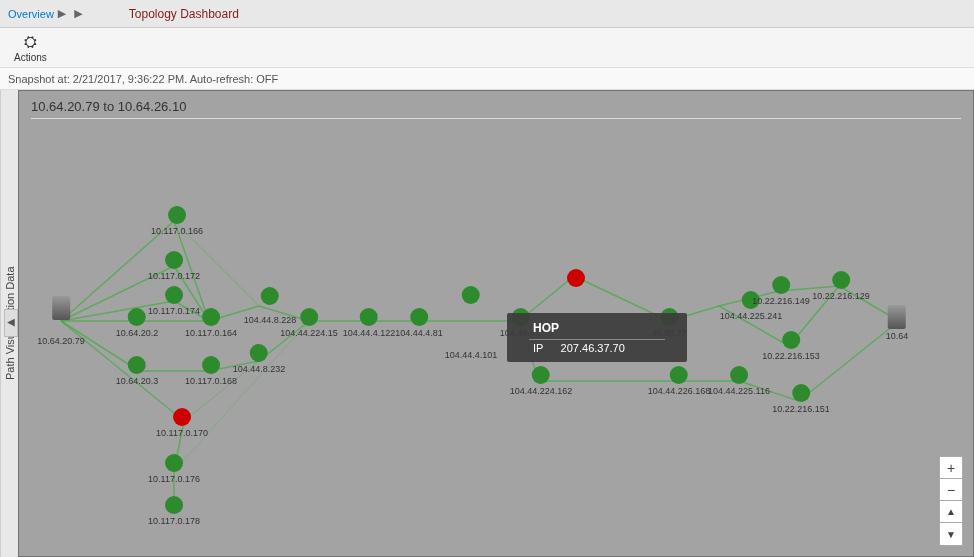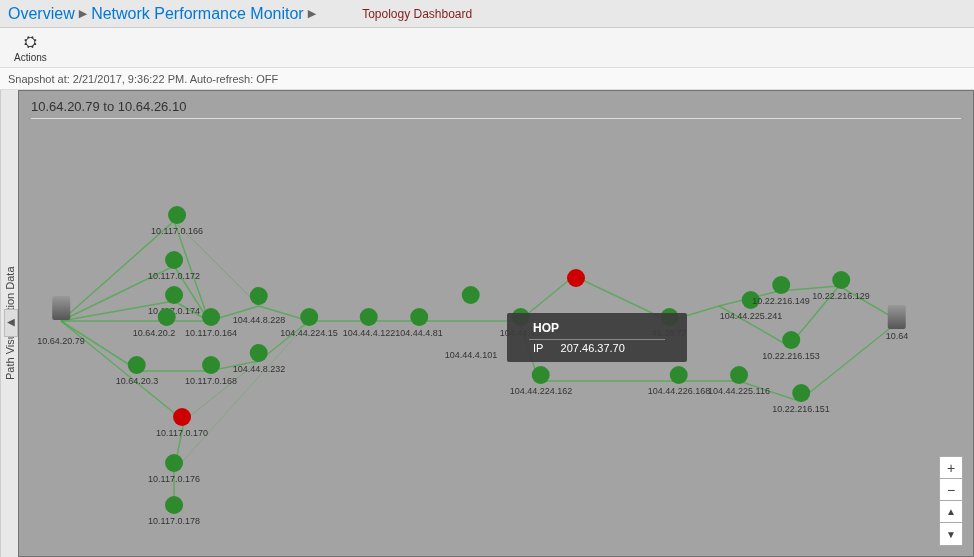--- a/index.html
+++ b/index.html
@@ -16,21 +16,21 @@
     #breadcrumb-bar {
       background: #e8e8e8;
       border-bottom: 1px solid #ccc;
       padding: 4px 8px;
       display: flex;
       align-items: center;
       height: 28px;
     }
     .breadcrumb-item {
       color: #0078d7;
-      font-size: 16px;
+      font-size: 11px;
       cursor: pointer;
     }
     .breadcrumb-sep {
       color: #666;
       margin: 0 4px;
       font-size: 11px;
     }
     .breadcrumb-current {
       color: #7f1d1d;
       font-size: 12px;
@@ -228,21 +228,20 @@
       font-size: 10px;
       color: #555;
     }
   </style>
 </head>
 <body>
 
 <div id="breadcrumb-bar">
   <span class="breadcrumb-item">Overview</span>
   <span class="breadcrumb-sep">▶</span>
-  <span class="breadcrumb-item">Network Performance Monitor</span>
   <span class="breadcrumb-sep">▶</span>
   <span class="breadcrumb-current">Topology Dashboard</span>
 </div>
 
 <div id="toolbar">
   <div class="toolbar-btn">
     <span class="icon-sym">⛭</span>
     <span>Actions</span>
   </div>
 </div>
@@ -319,21 +318,21 @@
       <div class="node-label">10.117.0.166</div>
     </div>
     <div class="node" style="left:155px;top:175px;">
       <div class="node-circle"></div>
       <div class="node-label">10.117.0.172</div>
     </div>
     <div class="node" style="left:155px;top:210px;">
       <div class="node-circle"></div>
       <div class="node-label">10.117.0.174</div>
     </div>
-    <div class="node" style="left:135px;top:232px;align-items:flex-end;">
+    <div class="node" style="left:118px;top:232px;">
       <div class="node-circle"></div>
       <div class="node-label">10.64.20.2</div>
     </div>
     <div class="node" style="left:192px;top:232px;">
       <div class="node-circle"></div>
       <div class="node-label">10.117.0.164</div>
     </div>
     <div class="node" style="left:118px;top:280px;">
       <div class="node-circle"></div>
       <div class="node-label">10.64.20.3</div>
@@ -348,21 +347,21 @@
       <div class="node-label">10.117.0.170</div>
     </div>
     <div class="node" style="left:155px;top:378px;">
       <div class="node-circle"></div>
       <div class="node-label">10.117.0.176</div>
     </div>
     <div class="node" style="left:155px;top:420px;">
       <div class="node-circle"></div>
       <div class="node-label">10.117.0.178</div>
     </div>
-    <div class="node" style="left:240px;top:215px;gap:8px;">
+    <div class="node" style="left:251px;top:215px;gap:8px;">
       <div class="node-circle"></div>
       <div class="node-label">104.44.8.228</div>
     </div>
     <div class="node" style="left:240px;top:268px;">
       <div class="node-circle"></div>
       <div class="node-label">104.44.8.232</div>
     </div>
     <div class="node" style="left:290px;top:232px;">
       <div class="node-circle"></div>
       <div class="node-label">104.44.224.15</div>

